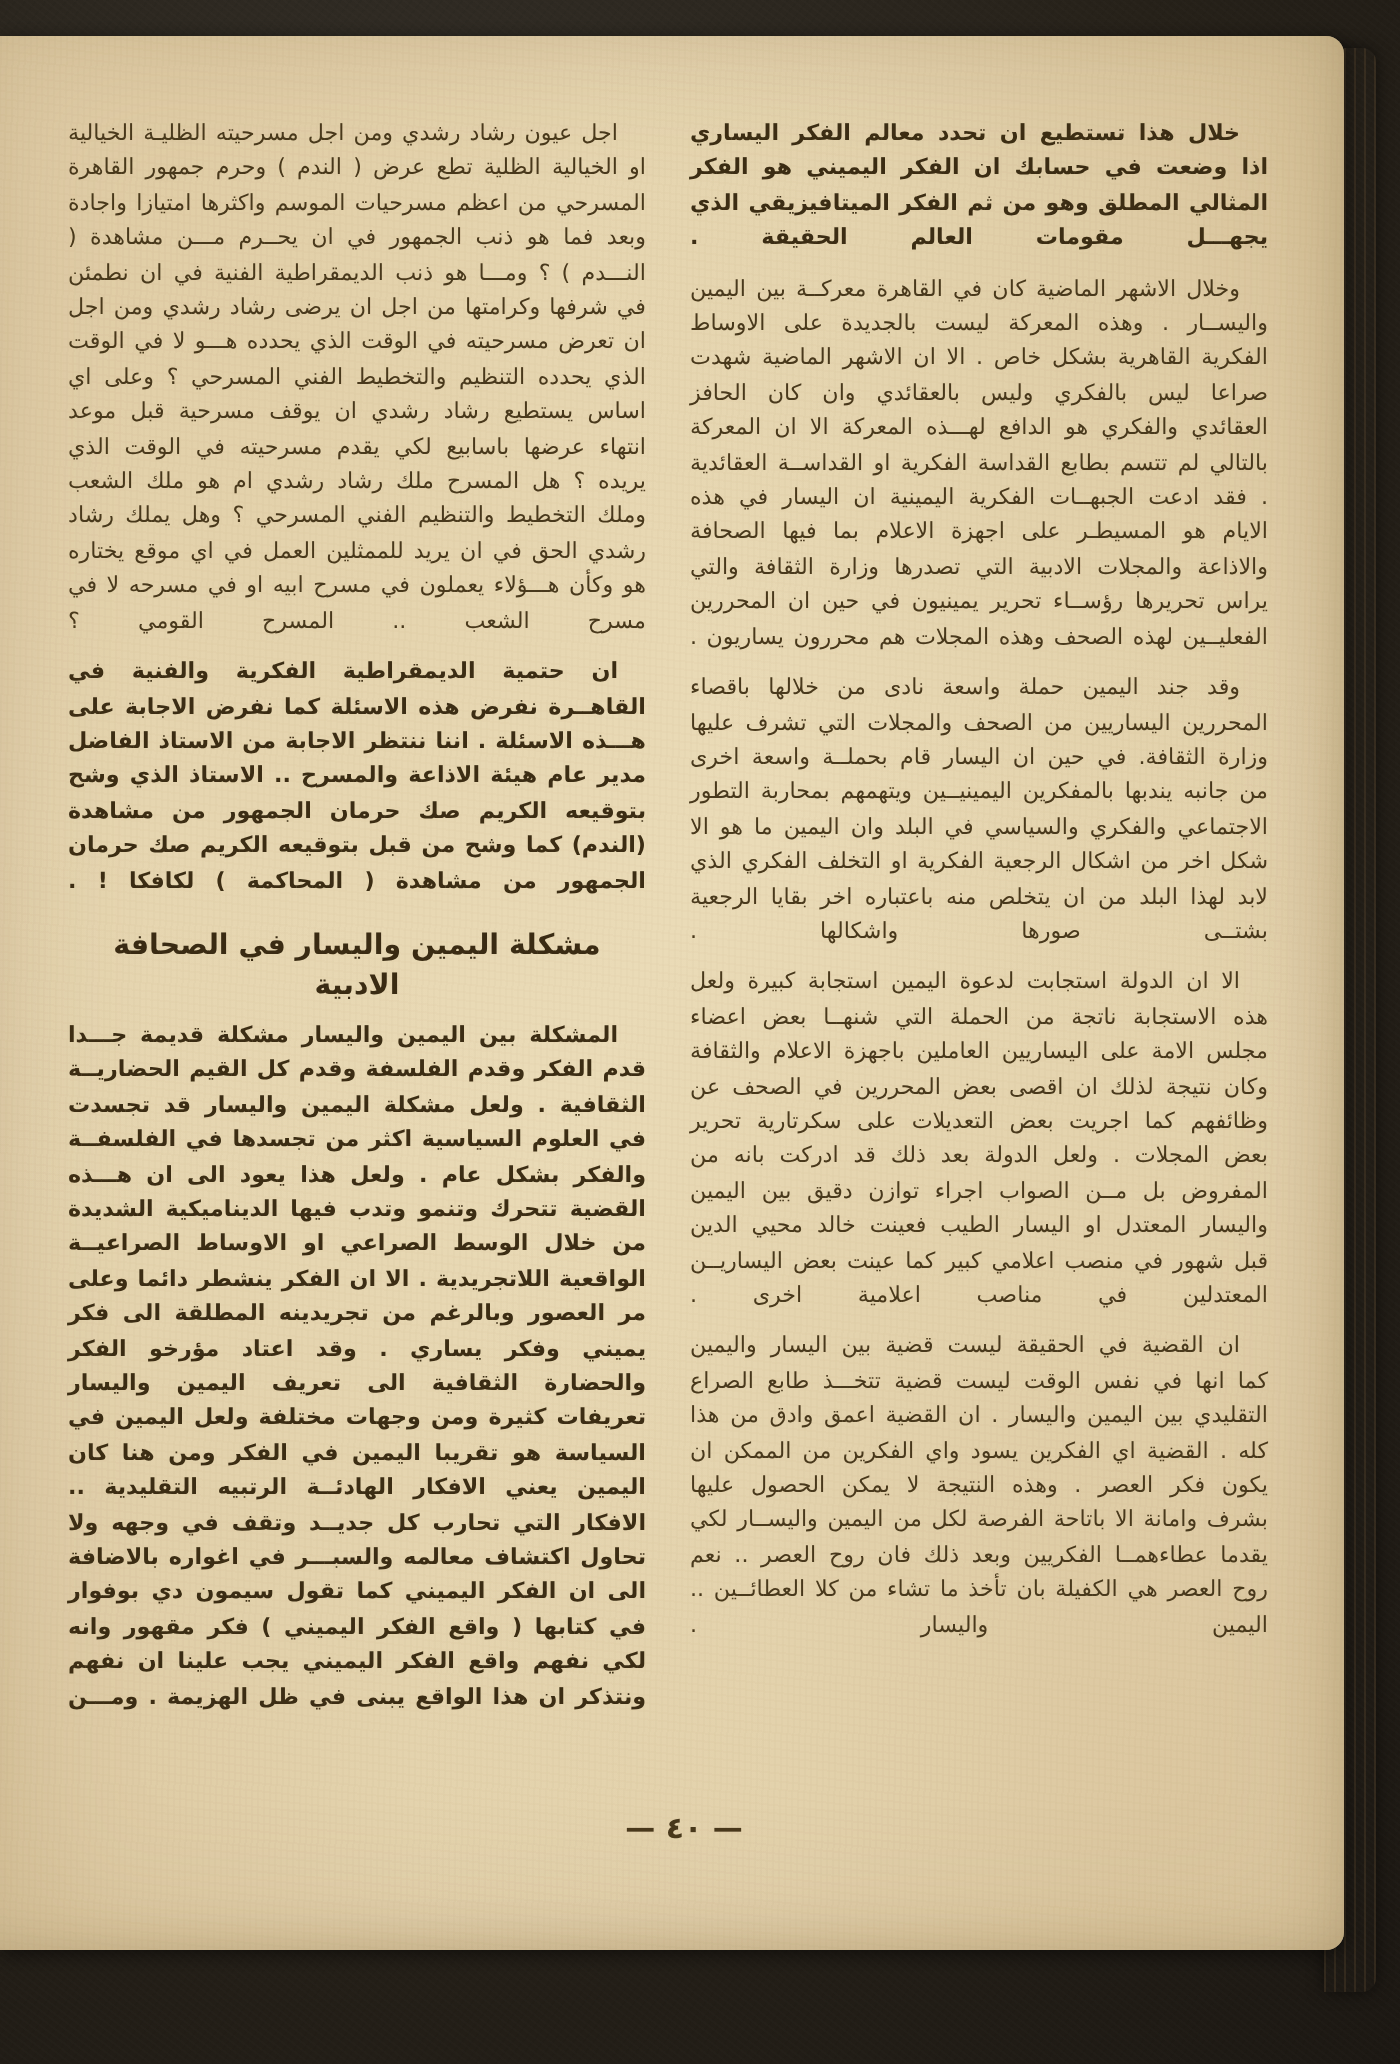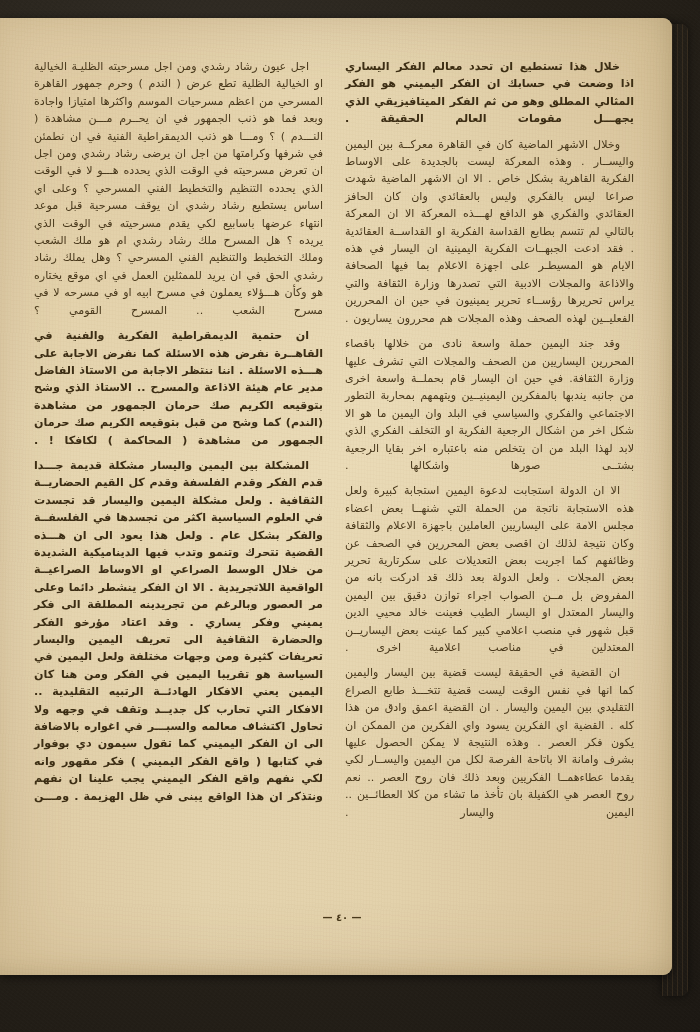--- a/index.html
+++ b/index.html
@@ -154,21 +154,21 @@
   
   .ink { filter: contrast(1.02); }
 
   .pagenum {
     position: absolute;
     bottom: 52px;
     left: 12px; right: 0;
     text-align: center;
     color: #4a3a1e;
     font-family: "DejaVu Sans", sans-serif;
-    font-size: 10px;
+    font-size: 15px;
     font-weight: bold;
     letter-spacing: 2px;
     z-index: 4;
   }
 
   
   .vignette{
     position:absolute;
     inset:0;
     z-index:5;
@@ -185,20 +185,21 @@
 
   <div class="page-stack"></div>
 
   <div class="leaf ink">
 
     <div class="columns">
 
       <div class="col">
         <p>اجل عيون رشاد رشدي ومن اجل مسرحيته الظليـة الخيالية او الخيالية الظلية تطع عرض ( الندم ) وحرم جمهور القاهرة المسرحي من اعظم مسرحيات الموسم واكثرها امتيازا واجادة وبعد فما هو ذنب الجمهور في ان يحــرم مـــن مشاهدة ( النـــدم ) ؟ ومـــا هو ذنب الديمقراطية الفنية في ان نطمئن في شرفها وكرامتها من اجل ان يرضى رشاد رشدي ومن اجل ان تعرض مسرحيته في الوقت الذي يحدده هـــو لا في الوقت الذي يحدده التنظيم والتخطيط الفني المسرحي ؟ وعلى اي اساس يستطيع رشاد رشدي ان يوقف مسرحية قبل موعد انتهاء عرضها باسابيع لكي يقدم مسرحيته في الوقت الذي يريده ؟ هل المسرح ملك رشاد رشدي ام هو ملك الشعب وملك التخطيط والتنظيم الفني المسرحي ؟ وهل يملك رشاد رشدي الحق في ان يريد للممثلين العمل في اي موقع يختاره هو وكأن هـــؤلاء يعملون في مسرح ابيه او في مسرحه لا في مسرح الشعب .. المسرح القومي ؟</p>
         <p class="bold">ان حتمية الديمقراطية الفكرية والفنية في القاهــرة نفرض هذه الاسئلة كما نفرض الاجابة على هـــذه الاسئلة . اننا ننتظر الاجابة من الاستاذ الفاضل مدير عام هيئة الاذاعة والمسرح .. الاستاذ الذي وشح بتوقيعه الكريم صك حرمان الجمهور من مشاهدة (الندم) كما وشح من قبل بتوقيعه الكريم صك حرمان الجمهور من مشاهدة ( المحاكمة ) لكافكا ! .</p>
+        <h2 class="section-title">مشكلة اليمين واليسار في الصحافة الادبية</h2>
         <p class="bold">المشكلة بين اليمين واليسار مشكلة قديمة جـــدا قدم الفكر وقدم الفلسفة وقدم كل القيم الحضاريــة الثقافية . ولعل مشكلة اليمين واليسار قد تجسدت في العلوم السياسية اكثر من تجسدها في الفلسفــة والفكر بشكل عام . ولعل هذا يعود الى ان هـــذه القضية تتحرك وتنمو وتدب فيها الديناميكية الشديدة من خلال الوسط الصراعي او الاوساط الصراعيــة الواقعية اللاتجريدية . الا ان الفكر ينشطر دائما وعلى مر العصور وبالرغم من تجريدينه المطلقة الى فكر يميني وفكر يساري . وقد اعتاد مؤرخو الفكر والحضارة الثقافية الى تعريف اليمين واليسار تعريفات كثيرة ومن وجهات مختلفة ولعل اليمين في السياسة هو تقريبا اليمين في الفكر ومن هنا كان اليمين يعني الافكار الهادئــة الرتبيه التقليدية .. الافكار التي تحارب كل جديــد وتقف في وجهه ولا تحاول اكتشاف معالمه والسبـــر في اغواره بالاضافة الى ان الفكر اليميني كما تقول سيمون دي بوفوار في كتابها ( واقع الفكر اليميني ) فكر مقهور وانه لكي نفهم واقع الفكر اليميني يجب علينا ان نفهم ونتذكر ان هذا الواقع يبنى في ظل الهزيمة . ومـــن</p>
       </div>
 
       <div class="col">
         <p class="bold">خلال هذا تستطيع ان تحدد معالم الفكر اليساري اذا وضعت في حسابك ان الفكر اليميني هو الفكر المثالي المطلق وهو من ثم الفكر الميتافيزيقي الذي يجهـــل مقومات العالم الحقيقة .</p>
         <p>وخلال الاشهر الماضية كان في القاهرة معركــة بين اليمين واليســار . وهذه المعركة ليست بالجديدة على الاوساط الفكرية القاهرية بشكل خاص . الا ان الاشهر الماضية شهدت صراعا ليس بالفكري وليس بالعقائدي وان كان الحافز العقائدي والفكري هو الدافع لهـــذه المعركة الا ان المعركة بالتالي لم تتسم بطابع القداسة الفكرية او القداســة العقائدية . فقد ادعت الجبهــات الفكرية اليمينية ان اليسار في هذه الايام هو المسيطـر على اجهزة الاعلام بما فيها الصحافة والاذاعة والمجلات الادبية التي تصدرها وزارة الثقافة والتي يراس تحريرها رؤســاء تحرير يمينيون في حين ان المحررين الفعليــين لهذه الصحف وهذه المجلات هم محررون يساريون .</p>
         <p>وقد جند اليمين حملة واسعة نادى من خلالها باقصاء المحررين اليساريين من الصحف والمجلات التي تشرف عليها وزارة الثقافة. في حين ان اليسار قام بحملــة واسعة اخرى من جانبه يندبها بالمفكرين اليمينيــين ويتهمهم بمحاربة التطور الاجتماعي والفكري والسياسي في البلد وان اليمين ما هو الا شكل اخر من اشكال الرجعية الفكرية او التخلف الفكري الذي لابد لهذا البلد من ان يتخلص منه باعتباره اخر بقايا الرجعية بشتــى صورها واشكالها .</p>
         <p>الا ان الدولة استجابت لدعوة اليمين استجابة كبيرة ولعل هذه الاستجابة ناتجة من الحملة التي شنهــا بعض اعضاء مجلس الامة على اليساريين العاملين باجهزة الاعلام والثقافة وكان نتيجة لذلك ان اقصى بعض المحررين في الصحف عن وظائفهم كما اجريت بعض التعديلات على سكرتارية تحرير بعض المجلات . ولعل الدولة بعد ذلك قد ادركت بانه من المفروض بل مــن الصواب اجراء توازن دقيق بين اليمين واليسار المعتدل او اليسار الطيب فعينت خالد محيي الدين قبل شهور في منصب اعلامي كبير كما عينت بعض اليساريــن المعتدلين في مناصب اعلامية اخرى .</p>
         <p>ان القضية في الحقيقة ليست قضية بين اليسار واليمين كما انها في نفس الوقت ليست قضية تتخـــذ طابع الصراع التقليدي بين اليمين واليسار . ان القضية اعمق وادق من هذا كله . القضية اي الفكرين يسود واي الفكرين من الممكن ان يكون فكر العصر . وهذه النتيجة لا يمكن الحصول عليها بشرف وامانة الا باتاحة الفرصة لكل من اليمين واليســار لكي يقدما عطاءهمــا الفكريين وبعد ذلك فان روح العصر .. نعم روح العصر هي الكفيلة بان تأخذ ما تشاء من كلا العطائــين .. اليمين واليسار .</p>
       </div>

